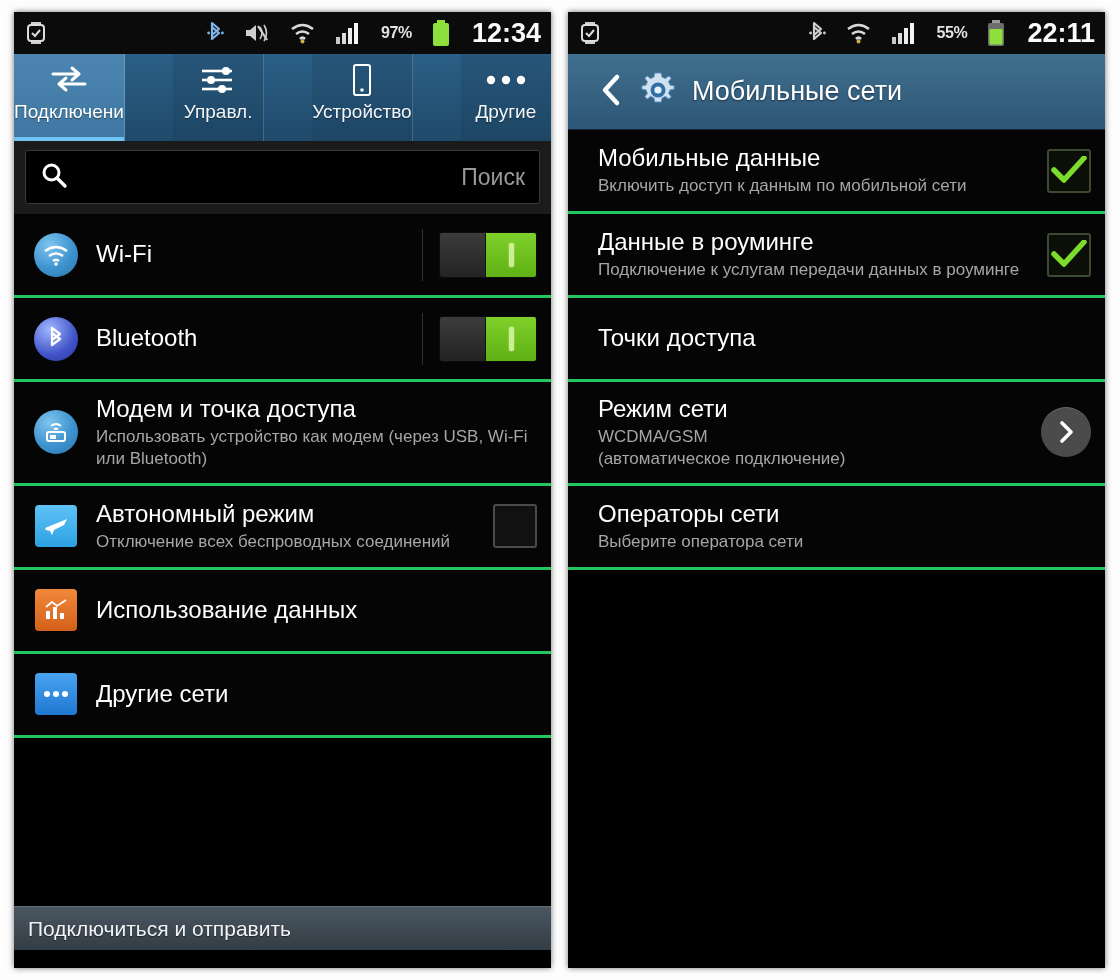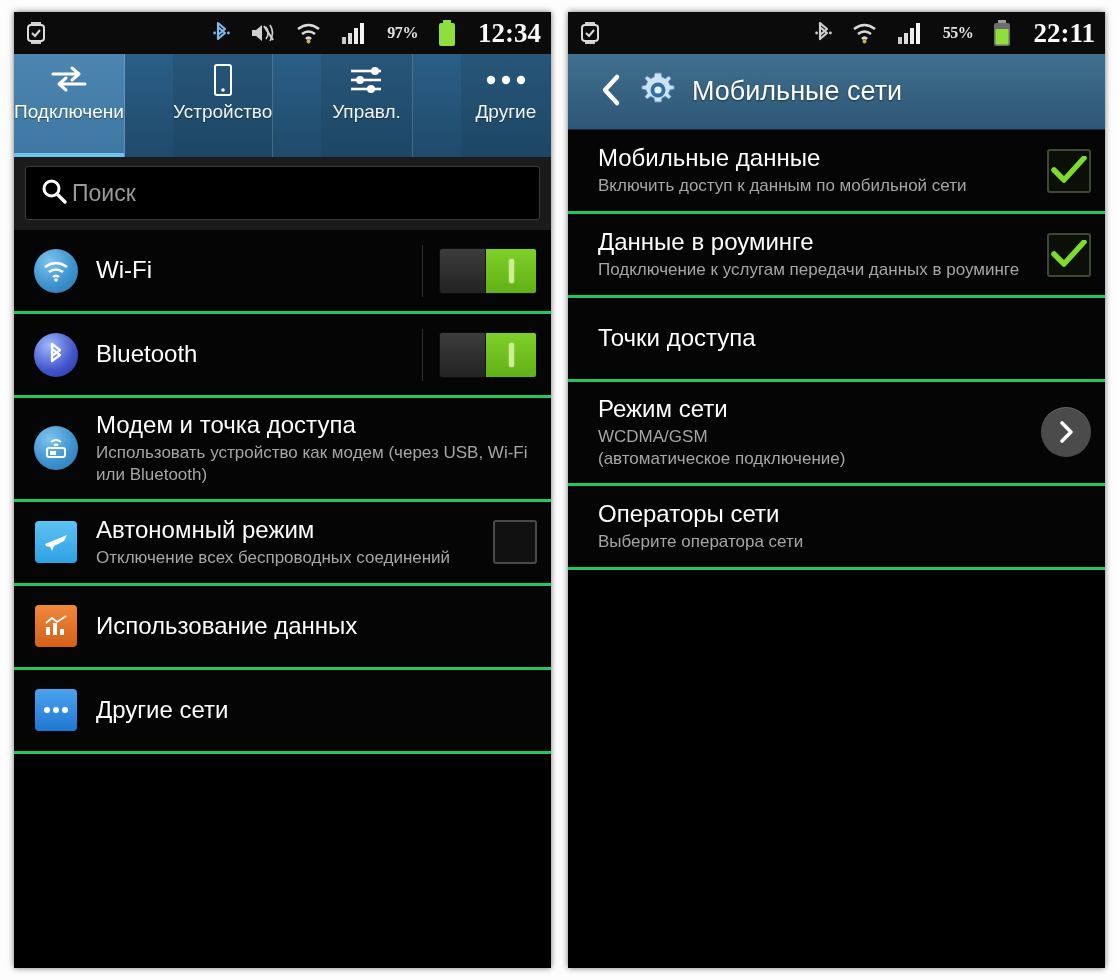--- a/index.html
+++ b/index.html
@@ -22,27 +22,27 @@
   #phone-right { left: 568px; top: 12px; width: 537px; height: 956px; }
 
   
   .statusbar {
     height: 42px; background: #0b0b0b;
     display: flex; align-items: center;
     padding: 0 10px 0 12px;
     color: #e9e9e9;
   }
   .sb-left { display: flex; align-items: center; gap: 6px; }
-  .sb-right { margin-left: auto; display: flex; align-items: center; gap: 20px; font-family: Liberation Serif, serif; }
+  .sb-right { margin-left: auto; display: flex; align-items: center; gap: 20px; }
   .sb-icon { display: inline-flex; align-items: center; justify-content: center; }
   .sb-batt-pct { font-size: 16px; font-weight: bold; letter-spacing: -0.4px; color: #e3e3e3; }
   .sb-clock { font-size: 27px; font-weight: bold; letter-spacing: 0px; color: #fafafa; padding-left:2px;}
 
   
-  .tabbar { display: flex; height: 103px; background: linear-gradient(#2b5f86, #1f4a6b); gap: 48px; }
+  .tabbar { display: flex; height: 87px; background: linear-gradient(#2b5f86, #1f4a6b); gap: 48px; }
   .tab {
     flex: 1; position: relative;
     display: flex; flex-direction: column; align-items: center; justify-content: flex-start;
     padding-top: 9px;
     border-right: 1px solid rgba(255,255,255,0.18);
     background: linear-gradient(#27567a, #1d4664);
   }
   .tab:last-child { border-right: none; }
   .tab.active { background: linear-gradient(#4c86b0, #3e77a1); }
   .tab.active::after {
@@ -54,21 +54,21 @@
     font-size: 19px; color: #f2f6f9; margin-top: 4px;
     white-space: nowrap; overflow: hidden; max-width: 100%;
     text-shadow: 0 1px 1px rgba(0,0,0,0.45);
   }
   .tab.active .tab-label { color: #ffffff; }
 
   
   .search-wrap { background: #1b1b1b; padding: 9px 11px 10px 11px; }
   .search-box {
     height: 54px; background: #000; border: 1px solid #3a3a3a; border-radius: 3px;
-    display: flex; align-items: center; padding: 0 14px; gap: 4px;
+    display: flex; align-items: center; padding: 0 14px; gap: 4px; justify-content: space-between;
   }
   .search-ph { font-size: 23px; color: #9a9a9a; }
 
   
   .section-hdr {
     height: 42px; background: linear-gradient(#3f4c57, #2d3840);
     border-top: 1px solid #5a6a76; border-bottom: 1px solid #11161a;
     display: flex; align-items: center; padding-left: 14px;
     font-size: 20px; color: #eef2f5; font-weight: normal;
     text-shadow: 0 1px 1px rgba(0,0,0,0.5);
@@ -229,40 +229,40 @@
           <svg width="40" height="30" viewBox="0 0 40 30">
             <path d="M4 10 h26 l-7 -6 M30 10 l-7 6" fill="none" stroke="#ffffff" stroke-width="3" stroke-linecap="round" stroke-linejoin="round" transform="translate(0,-1)"></path>
             <path d="M36 21 h-26 l7 -6 M10 21 l7 6" fill="none" stroke="#ffffff" stroke-width="3" stroke-linecap="round" stroke-linejoin="round" transform="translate(0,-2)"></path>
           </svg>
         </span>
         <span class="tab-label">Подключени</span>
       </div>
 
       <div class="tab">
         <span class="tab-icon">
-          <svg width="24" height="32" viewBox="0 0 24 32">
-            <rect x="4" y="1" width="16" height="30" rx="2" fill="none" stroke="#ffffff" stroke-width="2"></rect>
-            <circle cx="12" cy="26" r="1.8" fill="#ffffff"></circle>
-          </svg>
-        </span>
-        <span class="tab-label">Устройство</span>
-      </div>
-
-      <div class="tab">
-        <span class="tab-icon">
           <svg width="38" height="32" viewBox="0 0 38 32">
             <line x1="3" y1="7" x2="33" y2="7" stroke="#ffffff" stroke-width="2.6"></line>
             <line x1="3" y1="16" x2="33" y2="16" stroke="#ffffff" stroke-width="2.6"></line>
             <line x1="3" y1="25" x2="33" y2="25" stroke="#ffffff" stroke-width="2.6"></line>
             <circle cx="27" cy="7" r="4" fill="#ffffff"></circle>
             <circle cx="12" cy="16" r="4" fill="#ffffff"></circle>
             <circle cx="23" cy="25" r="4" fill="#ffffff"></circle>
           </svg>
         </span>
         <span class="tab-label">Управл.</span>
+      </div>
+
+      <div class="tab">
+        <span class="tab-icon">
+          <svg width="24" height="32" viewBox="0 0 24 32">
+            <rect x="4" y="1" width="16" height="30" rx="2" fill="none" stroke="#ffffff" stroke-width="2"></rect>
+            <circle cx="12" cy="26" r="1.8" fill="#ffffff"></circle>
+          </svg>
+        </span>
+        <span class="tab-label">Устройство</span>
       </div>
 
       <div class="tab">
         <span class="tab-icon">
           <svg width="44" height="14" viewBox="0 0 44 14">
             <circle cx="7" cy="7" r="4.2" fill="#ffffff"></circle>
             <circle cx="22" cy="7" r="4.2" fill="#ffffff"></circle>
             <circle cx="37" cy="7" r="4.2" fill="#ffffff"></circle>
           </svg>
         </span>
@@ -393,20 +393,21 @@
             </svg>
           </div>
         </div>
         <div class="row-text">
           <div class="row-title">Другие сети</div>
         </div>
       </div>
 
     </div>
 
+    <div class="footer-bar">Подключиться и отправить</div>
   </div>
 
   <div class="phone" id="phone-right">
 
     <div class="statusbar">
       <div class="sb-left">
         <span class="sb-icon">
           <svg width="20" height="22" viewBox="0 0 20 22">
             <rect x="5" y="0" width="10" height="3" fill="#cfcfcf"></rect>
             <rect x="5" y="19" width="10" height="3" fill="#cfcfcf"></rect>

